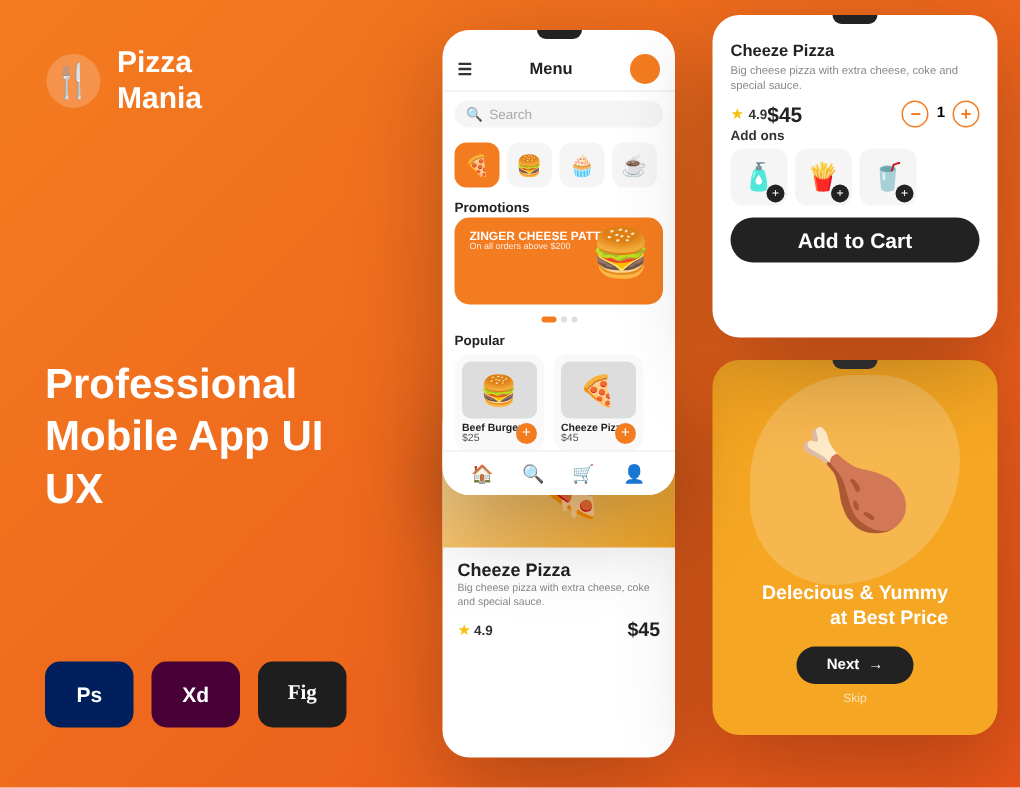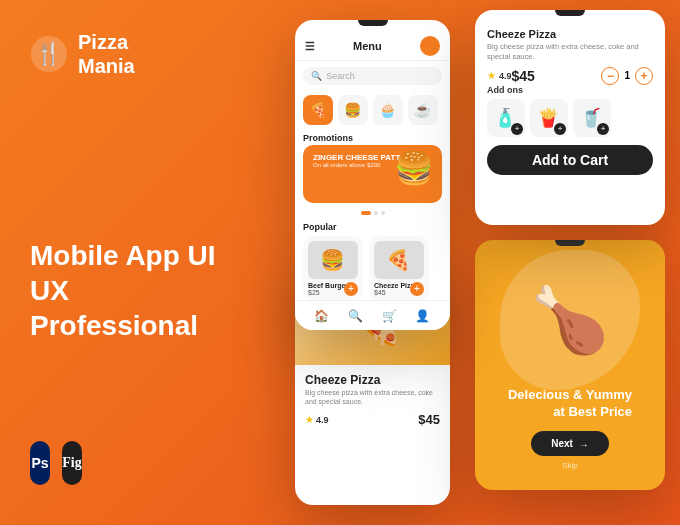--- a/index.html
+++ b/index.html
@@ -53,21 +53,21 @@
     }
 
     .tool-badges {
       display: flex;
       gap: 12px;
       margin-top: auto;
       padding-bottom: 10px;
     }
 
     .badge {
-      width: 20px;
+      width: 59px;
       height: 44px;
       border-radius: 10px;
       display: flex;
       align-items: center;
       justify-content: center;
       font-weight: 900;
       font-size: 14px;
       color: white;
     }
     .badge-ps { background: #001f5c; }
@@ -511,27 +511,30 @@
       <circle cx="19" cy="19" r="18" fill="rgba(255,255,255,0.2)"></circle>
       <text x="5" y="26" font-size="22" fill="white">🍴</text>
     </svg>
     <div class="logo-text">
       <span>Pizza</span><br>
       <span>Mania</span>
     </div>
   </div>
 
   <div class="tagline">
+    <div>Professional</div>
     <div>Mobile App UI UX</div>
-    <div>Professional</div>
   </div>
 
   <div class="tool-badges">
     <div class="badge badge-ps">
       <span>Ps</span>
+    </div>
+    <div class="badge badge-xd">
+      <span>Xd</span>
     </div>
     <div class="badge badge-fig">
       <span>Fig</span>
     </div>
   </div>
 </div>
 
 <div class="phones-area">
 
   <div class="phone phone-main">

